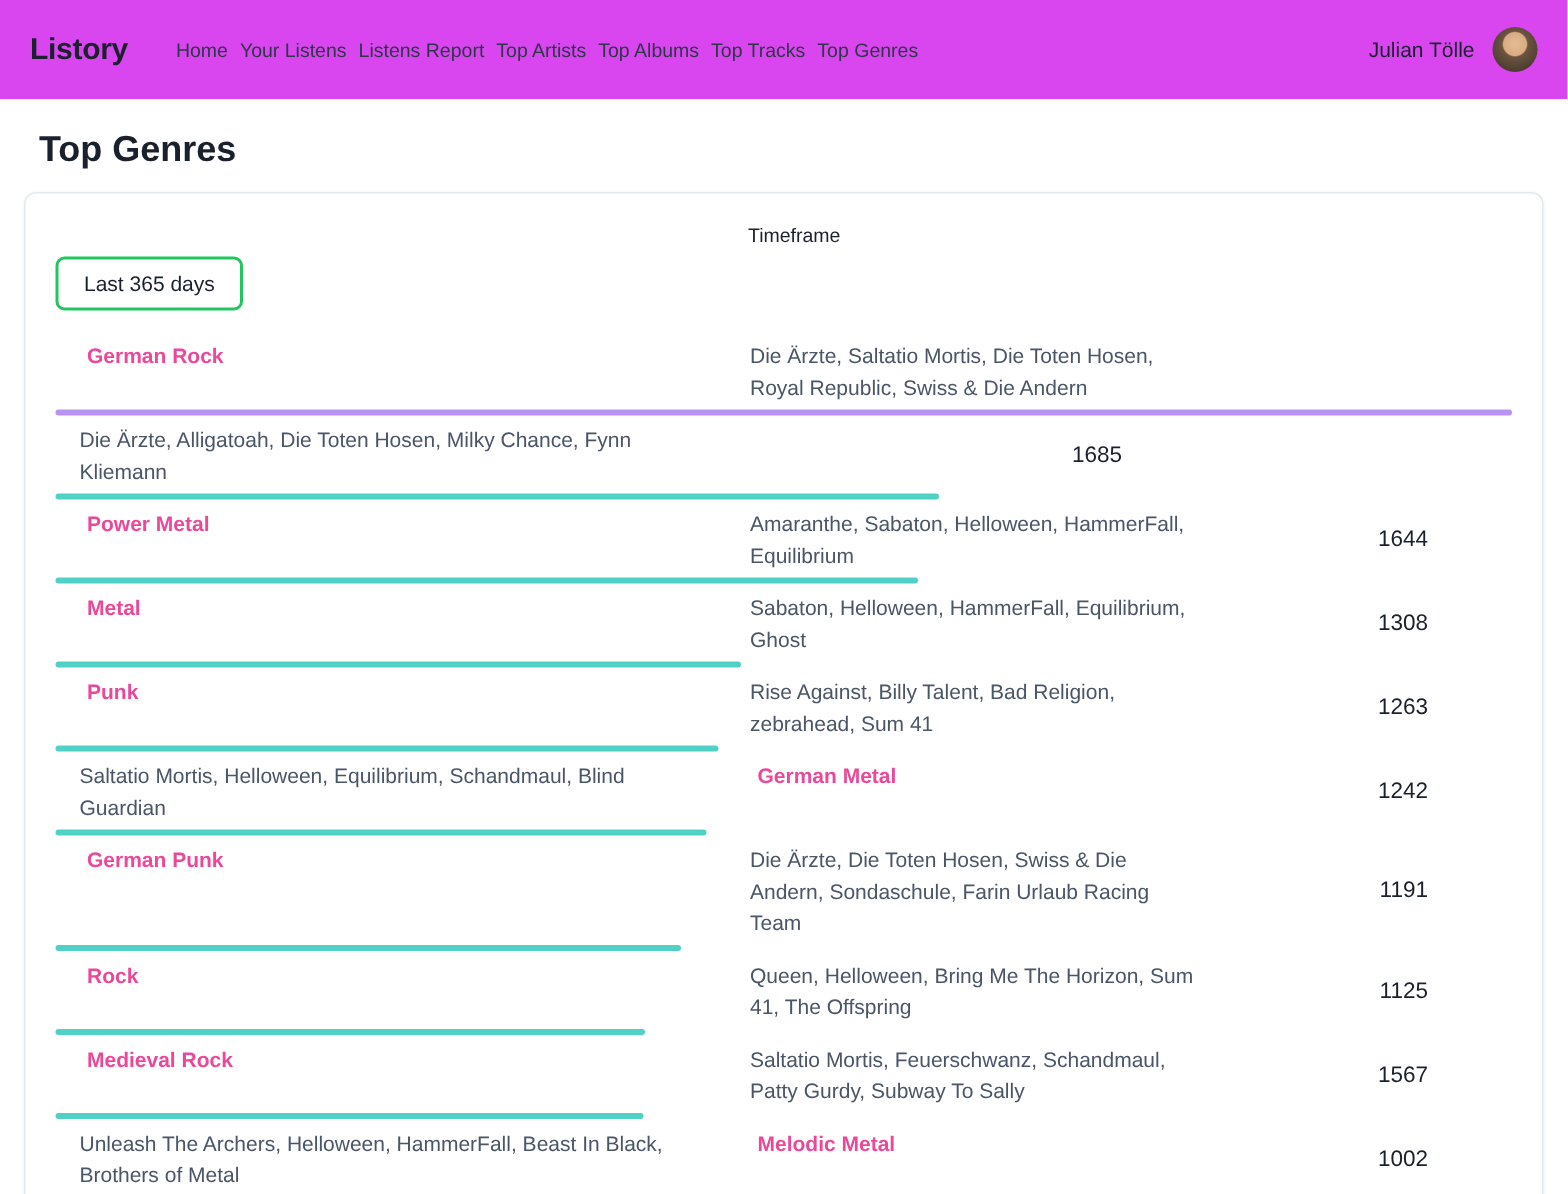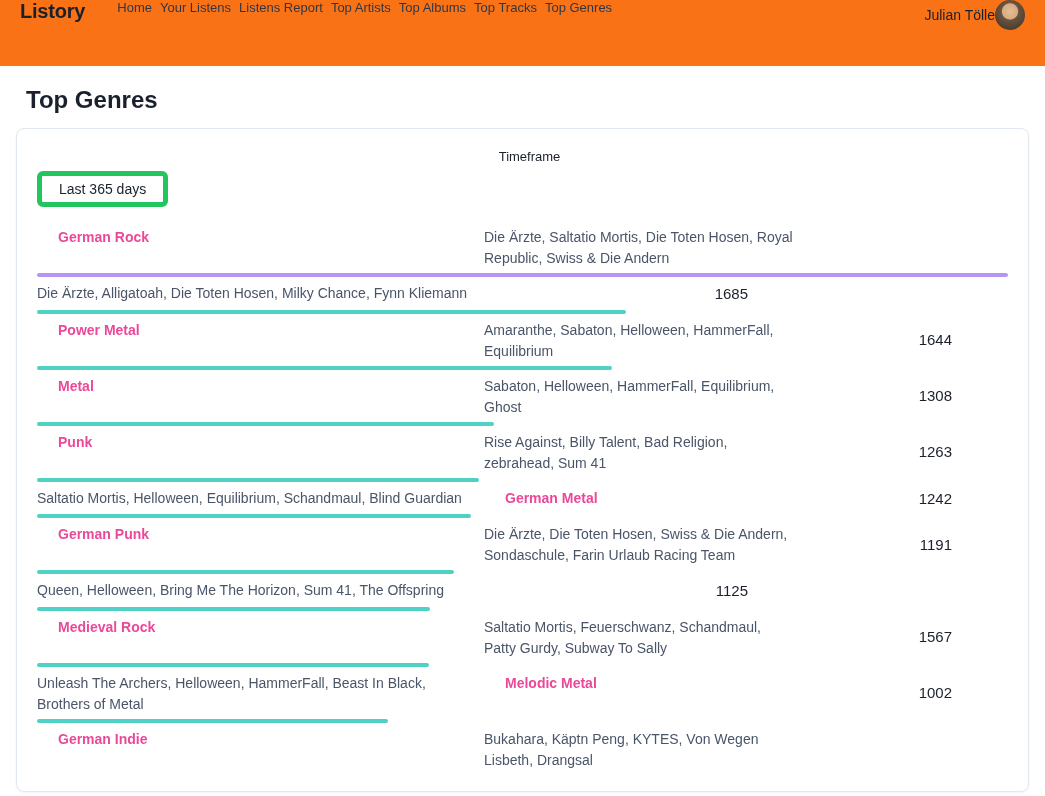--- a/index.html
+++ b/index.html
@@ -12,24 +12,24 @@
   }
   body {
     width: 1045px;
     height: 796px;
     overflow: hidden;
   }
 
   
   header {
     display: flex;
-    align-items: flex-start;
+    align-items: center;
     height: 66px;
     padding: 0 20px;
-    background: #f97316;
+    background: #d946ef;
     box-shadow: 0 1px 2px rgba(0,0,0,0.04);
   }
   .logo {
     font-size: 20px;
     font-weight: 700;
     letter-spacing: -0.2px;
     color: #1a202c;
     text-decoration: none;
     cursor: pointer;
   }
@@ -43,20 +43,21 @@
   nav.main-nav a {
     font-size: 13px;
     color: #2d3748;
     text-decoration: none;
     cursor: pointer;
     white-space: nowrap;
   }
   .user {
     display: flex;
     align-items: center;
+    gap: 12px;
     cursor: pointer;
   }
   .user-name { font-size: 14px; color: #1a202c; }
   .avatar {
     width: 30px;
     height: 30px;
     border-radius: 50%;
     background: radial-gradient(circle at 50% 38%, #e3bd96 0%, #d9ab82 32%, #6b5440 36%, #3a2f26 100%);
     flex: 0 0 auto;
   }
@@ -83,21 +84,21 @@
     font-size: 13px;
     font-weight: 500;
     color: #1a202c;
     margin: 2px 0 7px 14px;
     text-align: center;
   }
   .timeframe-btn {
     display: inline-block;
     height: 36px;
     padding: 0 17px;
-    border: 5px solid #22c55e;
+    border: 2px solid #22c55e;
     border-radius: 6px;
     background: #fff;
     font-family: "Liberation Sans", sans-serif;
     font-size: 14px;
     color: #1a202c;
     cursor: pointer;
   }
 
   
   .genre-table { margin-top: 16px; }
@@ -112,20 +113,21 @@
   .cell.genre {
     padding: 0 20px 0 21px;
     font-size: 14px;
     font-weight: 700;
     color: #ec4899;
   }
   .cell.artists {
     padding-right: 8px;
     font-size: 14px;
     color: #4a5568;
+    margin-left: 16px;
   }
   .cell.count {
     align-self: center;
     text-align: right;
     padding-right: 56px;
     font-size: 15px;
     color: #1a202c;
   }
   .bar {
     position: absolute;
@@ -197,20 +199,21 @@
           <div class="cell count">1242</div>
           <div class="bar" style="width:44.7%;background:#4fd1c5"></div>
         </div>
         <div class="genre-row">
           <div class="cell genre">German Punk</div>
           <div class="cell artists">Die Ärzte, Die Toten Hosen, Swiss &amp; Die Andern, Sondaschule, Farin Urlaub Racing Team</div>
           <div class="cell count">1191</div>
           <div class="bar" style="width:42.9%;background:#4fd1c5"></div>
         </div>
         <div class="genre-row">
+          <div class="cell genre">Rock</div>
           <div class="cell artists">Queen, Helloween, Bring Me The Horizon, Sum 41, The Offspring</div>
           <div class="cell count">1125</div>
           <div class="bar" style="width:40.5%;background:#4fd1c5"></div>
         </div>
         <div class="genre-row">
           <div class="cell genre">Medieval Rock</div>
           <div class="cell artists">Saltatio Mortis, Feuerschwanz, Schandmaul, Patty Gurdy, Subway To Sally</div>
           <div class="cell count">1567</div>
           <div class="bar" style="width:40.4%;background:#4fd1c5"></div>
         </div>

